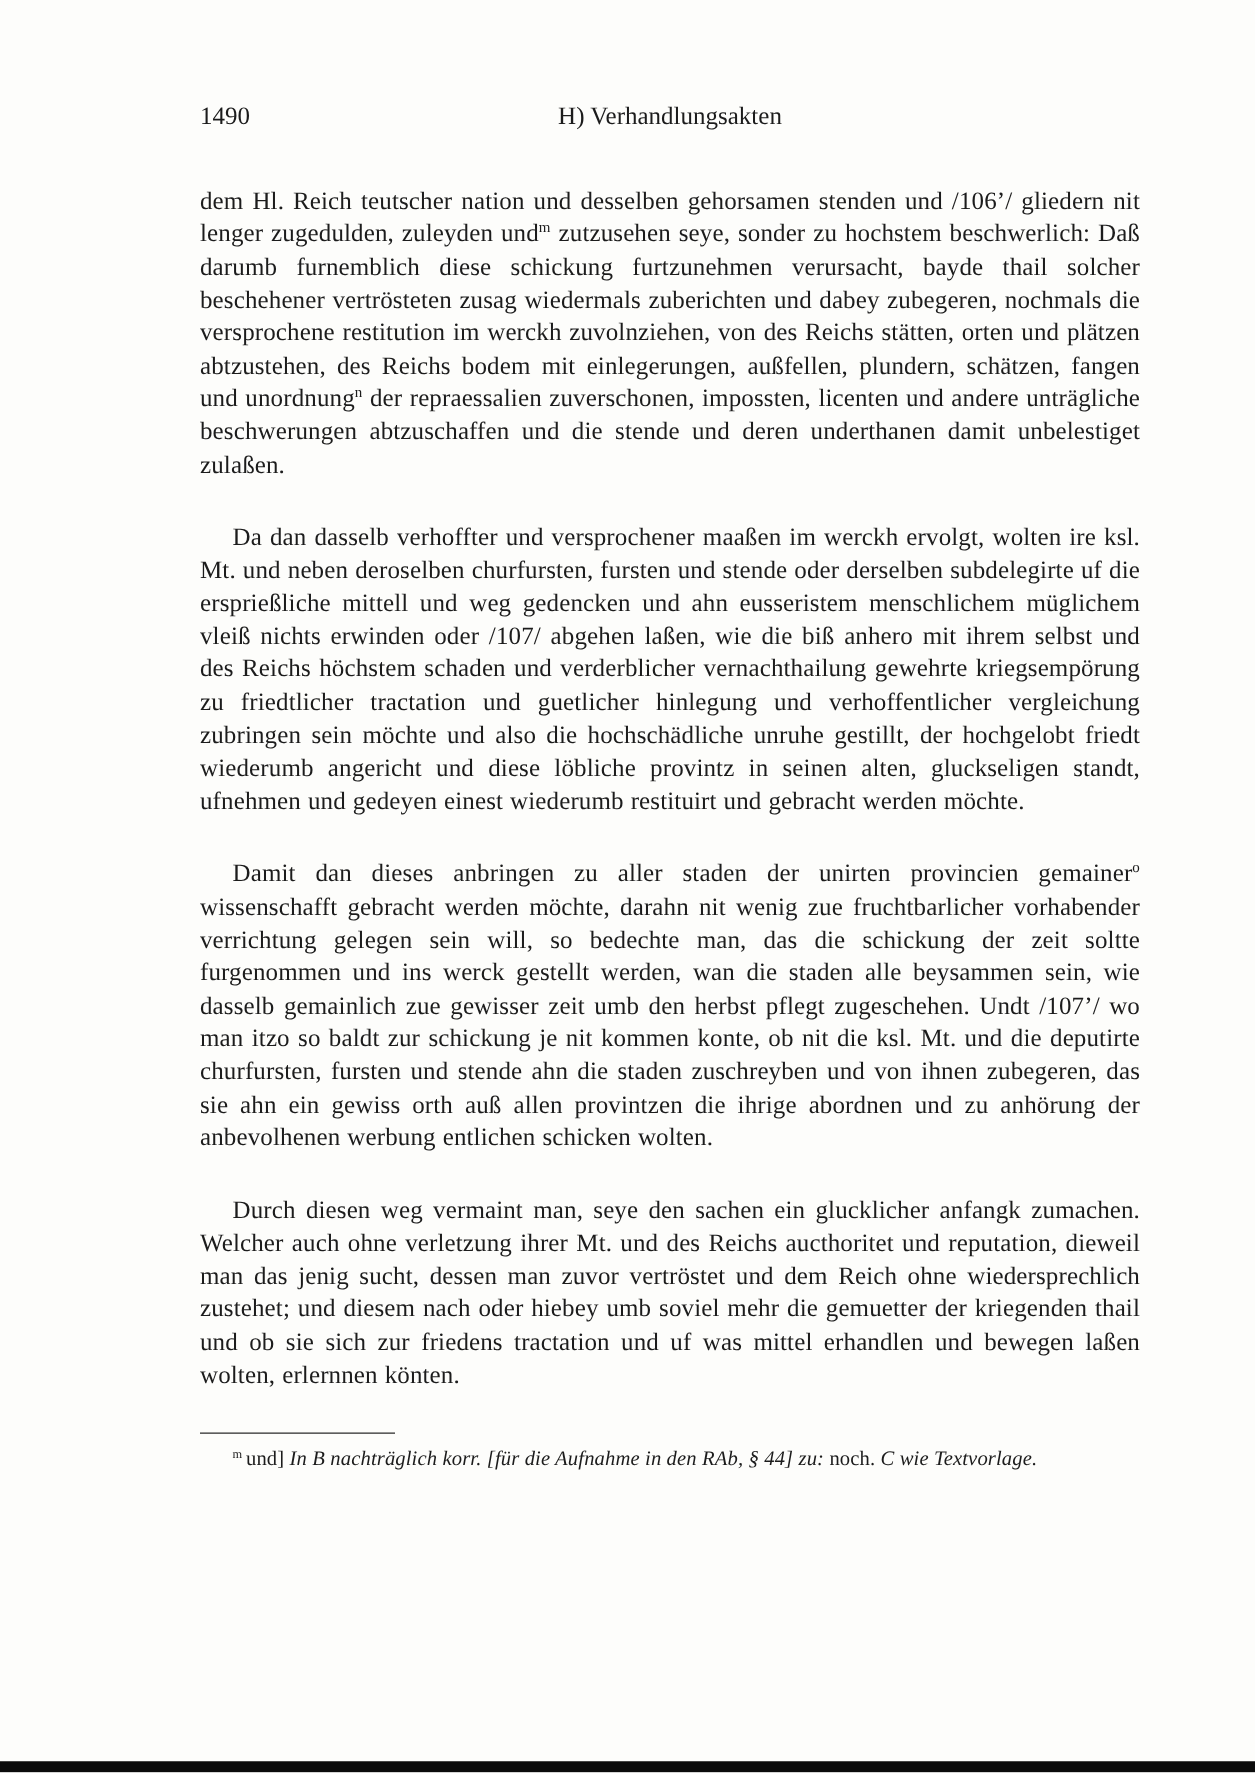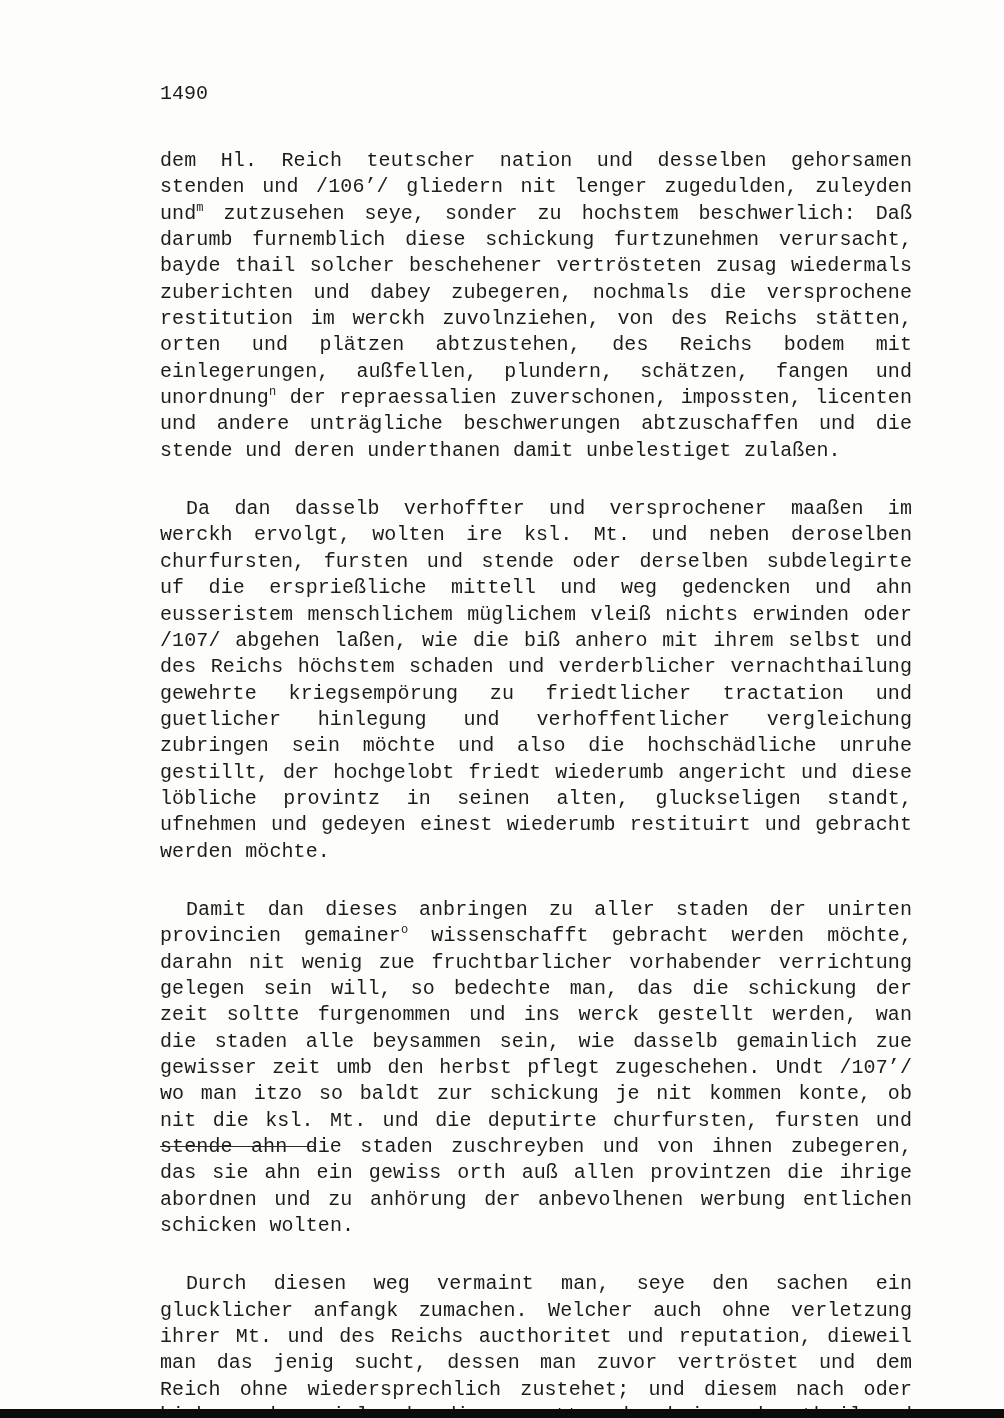--- a/index.html
+++ b/index.html
@@ -3,21 +3,21 @@
 <meta charset="utf-8">
 <style>
   * { margin: 0; padding: 0; box-sizing: border-box; }
   html, body { background: #e9e9e7; }
   .page {
     position: relative;
     width: 1004px;
     height: 1418px;
     margin: 0 auto;
     background: #fdfdfb;
-    font-family: Liberation Mono, monospace;
+    font-family: Liberation Serif, serif;
     color: #1c1c1c;
     overflow: hidden;
   }
   .page-header {
     position: absolute;
     top: 82px;
     left: 160px;
     width: 752px;
     height: 26px;
     font-size: 20px;
@@ -79,32 +79,34 @@
     background: #0b0b0b;
   }
 </style>
 </head>
 <body>
 
 <div class="page">
 
   <header class="page-header">
     <span class="page-number">1490</span>
+    <span class="running-title">H) Verhandlungsakten</span>
   </header>
 
   <main class="text-block">
     <div>
         <p class="para"><span>dem Hl. Reich teutscher nation und desselben gehorsamen stenden und /106’/ gliedern nit lenger zugedulden, zuleyden und</span><sup>m</sup><span> zutzusehen seye, sonder zu hochstem beschwerlich: Daß darumb furnemblich diese schickung furtzunehmen verursacht, bayde thail solcher beschehener vertrösteten zusag wiedermals zuberichten und dabey zubegeren, nochmals die versprochene restitution im werckh zuvolnziehen, von des Reichs stätten, orten und plätzen abtzustehen, des Reichs bodem mit einlegerungen, außfellen, plundern, schätzen, fangen und unordnung</span><sup>n</sup><span> der repraessalien zuverschonen, impossten, licenten und andere unträgliche beschwerungen abtzuschaffen und die stende und deren underthanen damit unbelestiget zulaßen.</span></p>
         <p class="para indent"><span>Da dan dasselb verhoffter und versprochener maaßen im werckh ervolgt, wolten ire ksl. Mt. und neben deroselben churfursten, fursten und stende oder derselben subdelegirte uf die ersprießliche mittell und weg gedencken und ahn eusseristem menschlichem müglichem vleiß nichts erwinden oder /107/ abgehen laßen, wie die biß anhero mit ihrem selbst und des Reichs höchstem schaden und verderblicher vernachthailung gewehrte kriegsempörung zu friedtlicher tractation und guetlicher hinlegung und verhoffentlicher vergleichung zubringen sein möchte und also die hochschädliche unruhe gestillt, der hochgelobt friedt wiederumb angericht und diese löbliche provintz in seinen alten, gluckseligen standt, ufnehmen und gedeyen einest wiederumb restituirt und gebracht werden möchte.</span></p>
         <p class="para indent"><span>Damit dan dieses anbringen zu aller staden der unirten provincien gemainer</span><sup>o</sup><span> wissenschafft gebracht werden möchte, darahn nit wenig zue fruchtbarlicher vorhabender verrichtung gelegen sein will, so bedechte man, das die schickung der zeit soltte furgenommen und ins werck gestellt werden, wan die staden alle beysammen sein, wie dasselb gemainlich zue gewisser zeit umb den herbst pflegt zugeschehen. Undt /107’/ wo man itzo so baldt zur schickung je nit kommen konte, ob nit die ksl. Mt. und die deputirte churfursten, fursten und stende ahn die staden zuschreyben und von ihnen zubegeren, das sie ahn ein gewiss orth auß allen provintzen die ihrige abordnen und zu anhörung der anbevolhenen werbung entlichen schicken wolten.</span></p>
         <p class="para indent"><span>Durch diesen weg vermaint man, seye den sachen ein glucklicher anfangk zumachen. Welcher auch ohne verletzung ihrer Mt. und des Reichs aucthoritet und reputation, dieweil man das jenig sucht, dessen man zuvor vertröstet und dem Reich ohne wiedersprechlich zustehet; und diesem nach oder hiebey umb soviel mehr die gemuetter der kriegenden thail und ob sie sich zur friedens tractation und uf was mittel erhandlen und bewegen laßen wolten, erlernnen könten.</span></p>
       </div>
   </main>
 
   <section class="footnote-block">
     <div class="footnote-sep"></div>
     <div>
+        <p class="footnote"><sup class="fn-marker">m</sup><span>und] </span><i>In B nachträglich korr. [für die Aufnahme in den RAb, § 44] zu:</i><span> noch. </span><i>C wie Textvorlage.</i></p>
       </div>
   </section>
 
   <div class="scan-edge"></div>
 
 </div>
 
 </body></html>

